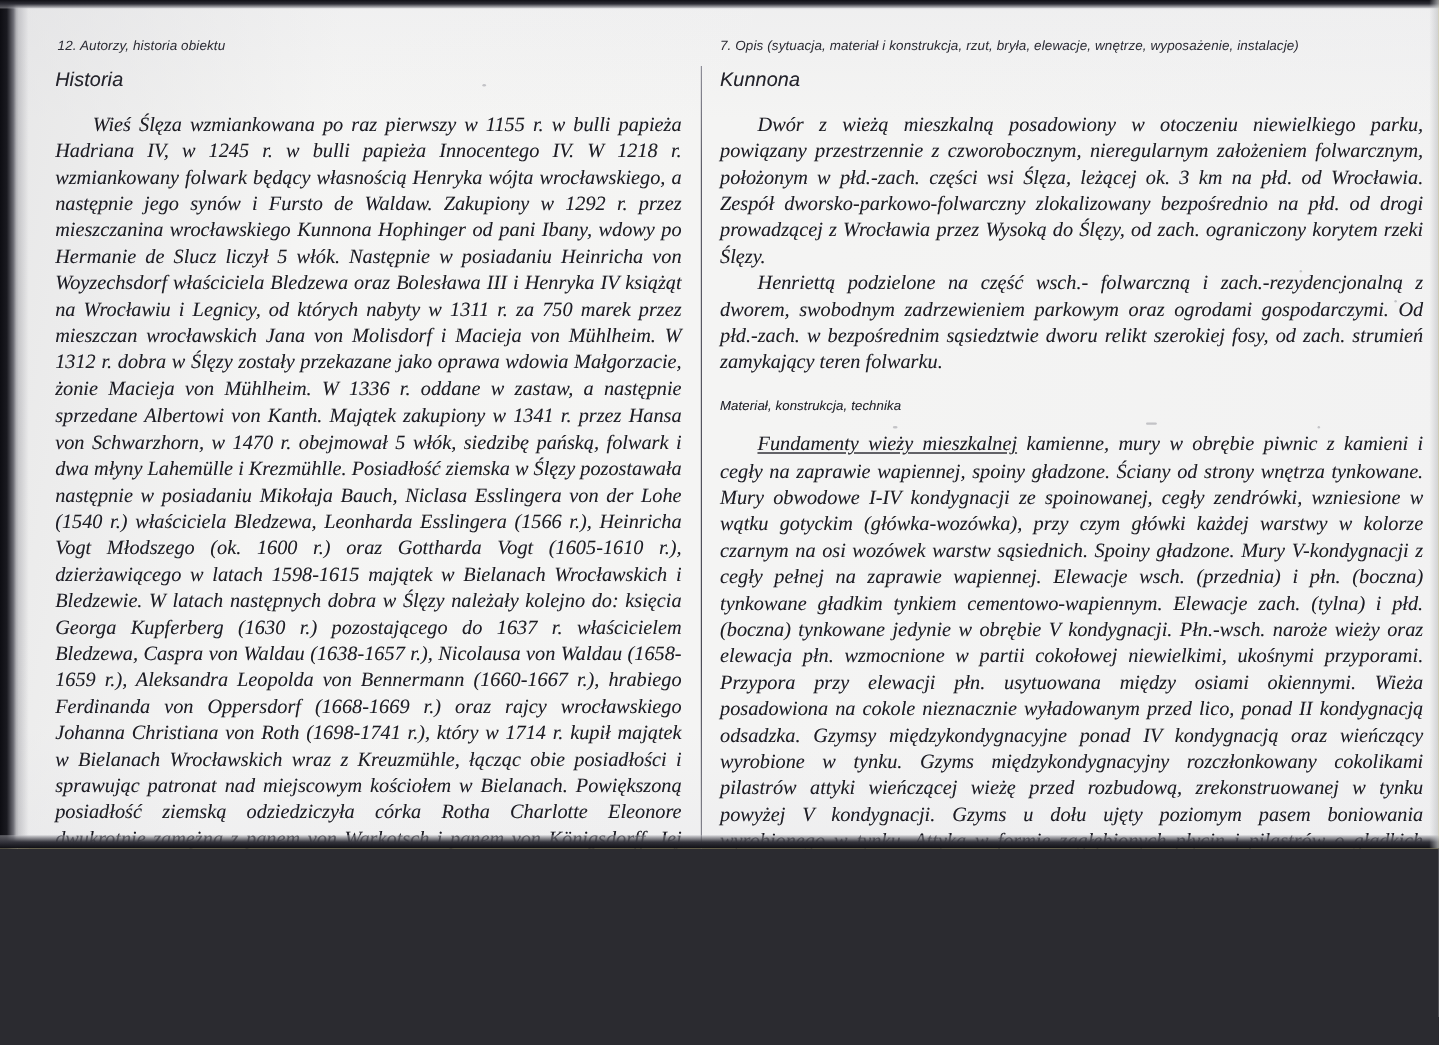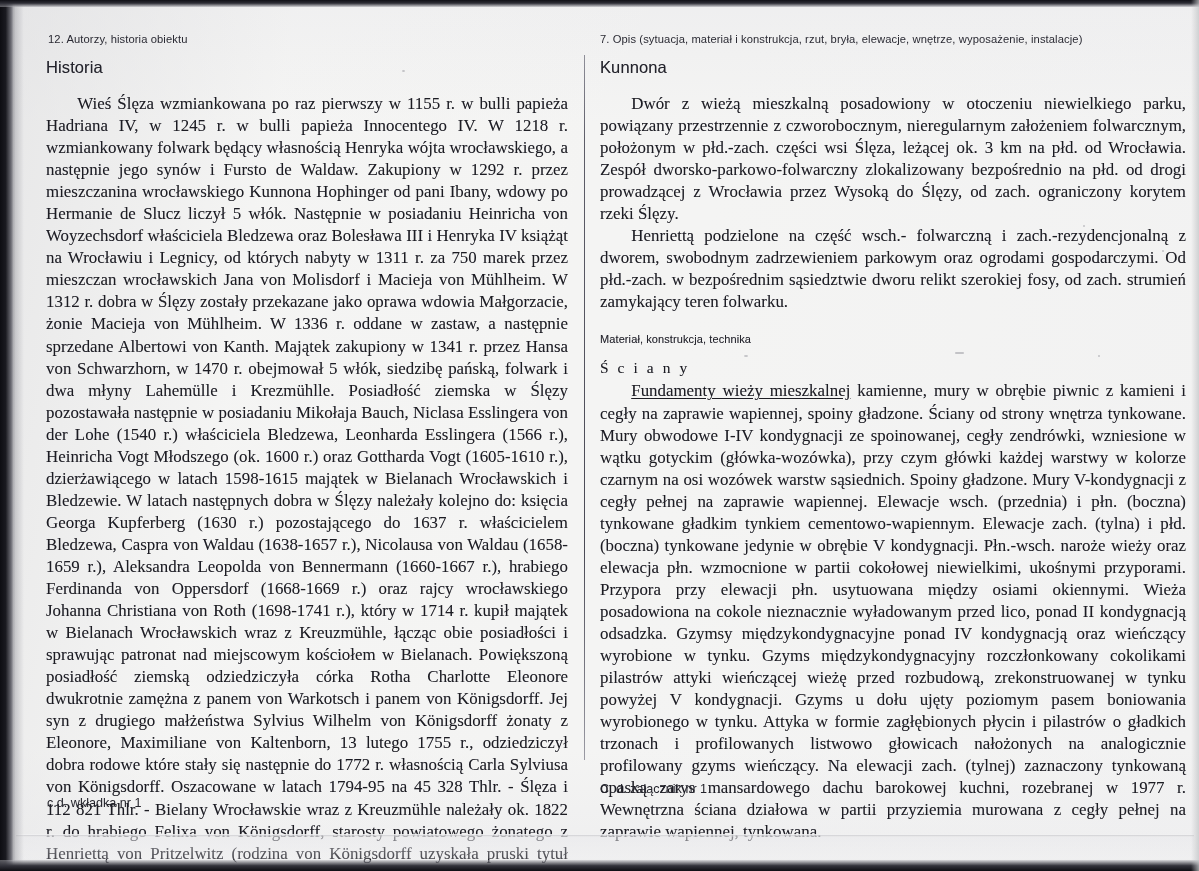--- a/index.html
+++ b/index.html
@@ -4,25 +4,26 @@
 <title>Karta ewidencyjna — Historia / Opis</title>
 <style>
   html, body {
     margin: 0;
     padding: 0;
     background: #2b2b30;
   }
   .page {
     position: relative;
     width: 1199px;
-    height: 871px;
+    height: 707px;
     overflow: hidden;
     background: #fde047;
     font-family: "Liberation Serif", serif;
     color: #1b1b22;
+    font-style: italic;
   }
   
   .paper-tone {
     position: absolute;
     inset: 0;
     background:
       linear-gradient(100deg, rgba(220,220,222,0.55) 0%, rgba(247,247,246,0.15) 22%, rgba(255,255,255,0.0) 55%, rgba(238,238,240,0.35) 100%),
       linear-gradient(180deg, rgba(235,235,237,0.60) 0%, rgba(252,252,251,0.0) 14%, rgba(252,252,251,0.0) 86%, rgba(232,232,235,0.5) 100%),
       #f4f4f3;
     pointer-events: none;
@@ -195,21 +196,20 @@
     </div>
 
     <div class="col col-right">
       <h2 class="section-head">Kunnona</h2>
 
       <p class="body">Dwór z wieżą mieszkalną posadowiony w otoczeniu niewielkiego parku, powiązany przestrzennie z czworobocznym, nieregularnym założeniem folwarcznym, położonym w płd.-zach. części wsi Ślęza, leżącej ok. 3 km na płd. od Wrocławia. Zespół dworsko-parkowo-folwarczny zlokalizowany bezpośrednio na płd. od drogi prowadzącej z Wrocławia przez Wysoką do Ślęzy, od zach. ograniczony korytem rzeki Ślęzy.</p>
       <p class="body">Henriettą podzielone na część wsch.- folwarczną i zach.-rezydencjonalną z dworem, swobodnym zadrzewieniem parkowym oraz ogrodami gospodarczymi. Od płd.-zach. w bezpośrednim sąsiedztwie dworu relikt szerokiej fosy, od zach. strumień zamykający teren folwarku.</p>
 
       <h3 class="sub-head">Materiał, konstrukcja, technika</h3>
 
-      <h4 class="spaced-head">Ś c i a n y</h4>
 
       <p class="body"><span class="underlined">Fundamenty wieży mieszkalnej</span><span> kamienne, mury w obrębie piwnic z kamieni i cegły na zaprawie wapiennej, spoiny gładzone. Ściany od strony wnętrza tynkowane. Mury obwodowe I-IV kondygnacji ze spoinowanej, cegły zendrówki, wzniesione w wątku gotyckim (główka-wozówka), przy czym główki każdej warstwy w kolorze czarnym na osi wozówek warstw sąsiednich. Spoiny gładzone. Mury V-kondygnacji z cegły pełnej na zaprawie wapiennej. Elewacje wsch. (przednia) i płn. (boczna) tynkowane gładkim tynkiem cementowo-wapiennym. Elewacje zach. (tylna) i płd. (boczna) tynkowane jedynie w obrębie V kondygnacji. Płn.-wsch. naroże wieży oraz elewacja płn. wzmocnione w partii cokołowej niewielkimi, ukośnymi przyporami. Przypora przy elewacji płn. usytuowana między osiami okiennymi. Wieża posadowiona na cokole nieznacznie wyładowanym przed lico, ponad II kondygnacją odsadzka. Gzymsy międzykondygnacyjne ponad IV kondygnacją oraz wieńczący wyrobione w tynku. Gzyms międzykondygnacyjny rozczłonkowany cokolikami pilastrów attyki wieńczącej wieżę przed rozbudową, zrekonstruowanej w tynku powyżej V kondygnacji. Gzyms u dołu ujęty poziomym pasem boniowania wyrobionego w tynku. Attyka w formie zagłębionych płycin i pilastrów o gładkich trzonach i profilowanych listwowo głowicach nałożonych na analogicznie profilowany gzyms wieńczący. Na elewacji zach. (tylnej) zaznaczony tynkowaną opaską zarys mansardowego dachu barokowej kuchni, rozebranej w 1977 r. Wewnętrzna ściana działowa w partii przyziemia murowana z cegły pełnej na zaprawie wapiennej, tynkowana.</span></p>
     </div>
 
     <div class="footer-note" id="footer-left">c.d. wkładka nr 1</div>
     <div class="footer-note" id="footer-right">C. d. załącznik nr 1</div>
 
   </div>
 
   <div class="scan-seam"></div>

